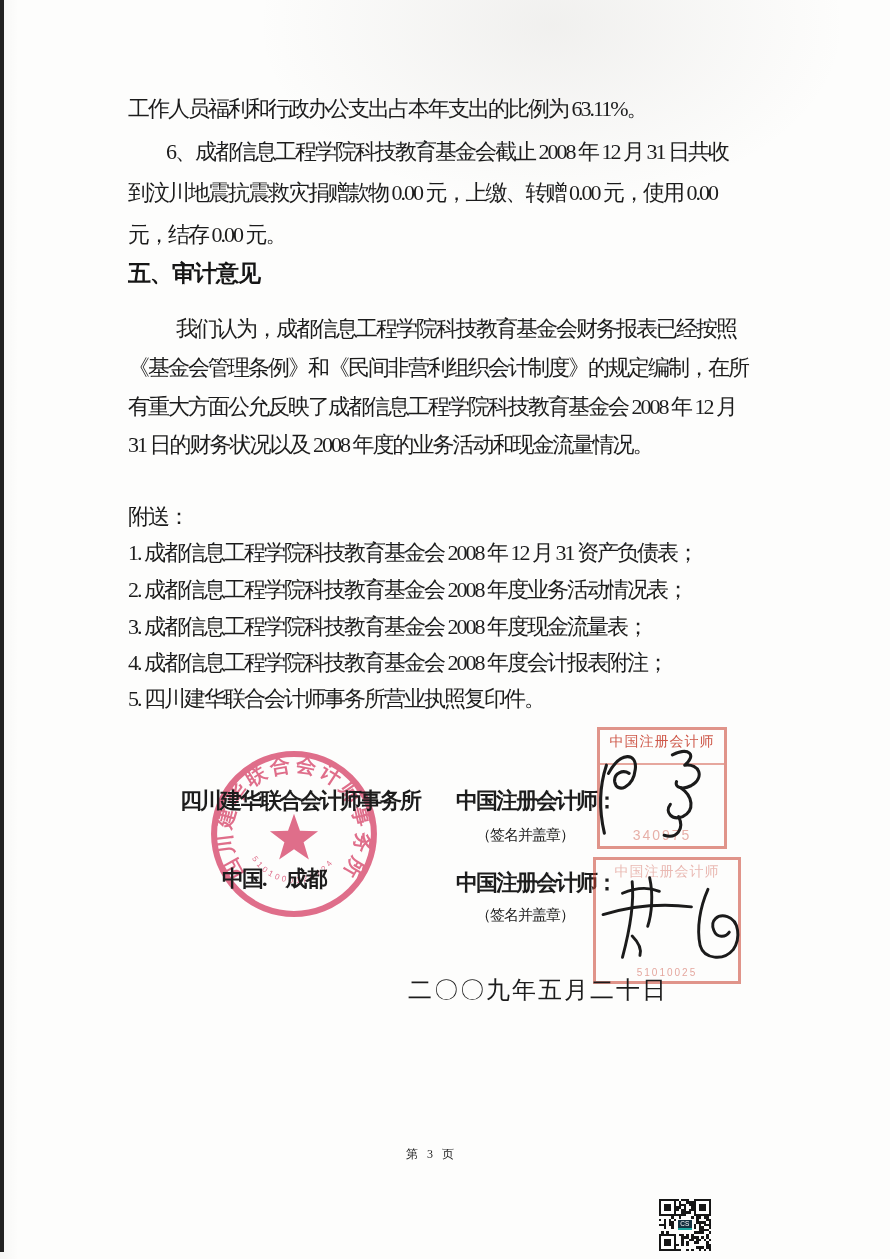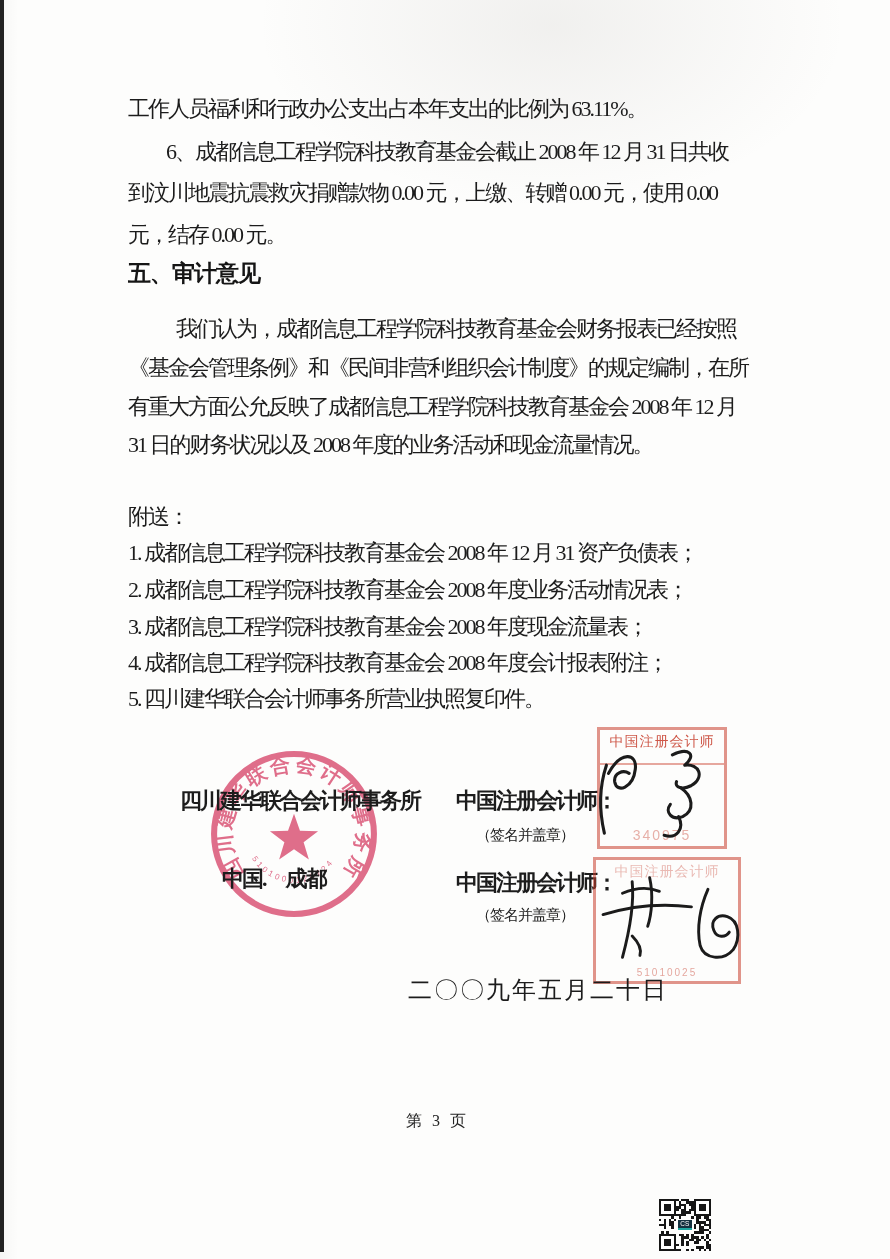--- a/index.html
+++ b/index.html
@@ -12,21 +12,21 @@
     font-family:"Liberation Serif","DejaVu Serif",serif;
     color:#1e1e1e;
   }
   .edge-bar{position:absolute;left:0;top:0;width:4px;height:1252px;background:#222;}
   .tl{position:absolute;white-space:nowrap;font-size:22px;letter-spacing:-2px;color:#1c1c1c;}
   .tl.bold{font-weight:700;}
   .heading{font-family:"Liberation Sans","DejaVu Sans",sans-serif;font-weight:700;font-size:23px;letter-spacing:-1px;color:#151515;}
   .sig-label{font-weight:700;font-size:22px;letter-spacing:-2px;}
   .sig-note{font-size:15px;letter-spacing:-1px;}
   .date-line{font-size:24px;letter-spacing:2px;}
-  .footer-page{font-size:16px;letter-spacing:3px;color:#242424;}
+  .footer-page{font-size:12px;letter-spacing:3px;color:#242424;margin-top:35px;}
   
   .seal{position:absolute;left:208px;top:745px;width:172px;height:178px;opacity:0.82;}
   
   .stamp{position:absolute;border:3px solid rgba(201,62,44,0.55);box-sizing:border-box;
          font-family:"Liberation Sans","DejaVu Sans",sans-serif;}
   .stamp1{left:597px;top:727px;width:130px;height:122px;}
   .stamp2{left:593px;top:857px;width:148px;height:127px;}
   .stamp .row1{margin-top:3px;text-align:center;font-size:14px;letter-spacing:1px;
                color:rgba(198,58,40,0.85);border-bottom:2px solid rgba(201,62,44,0.45);padding-bottom:12px;}
   .stamp2 .row1{color:rgba(198,58,40,0.35);border-bottom:none;}

